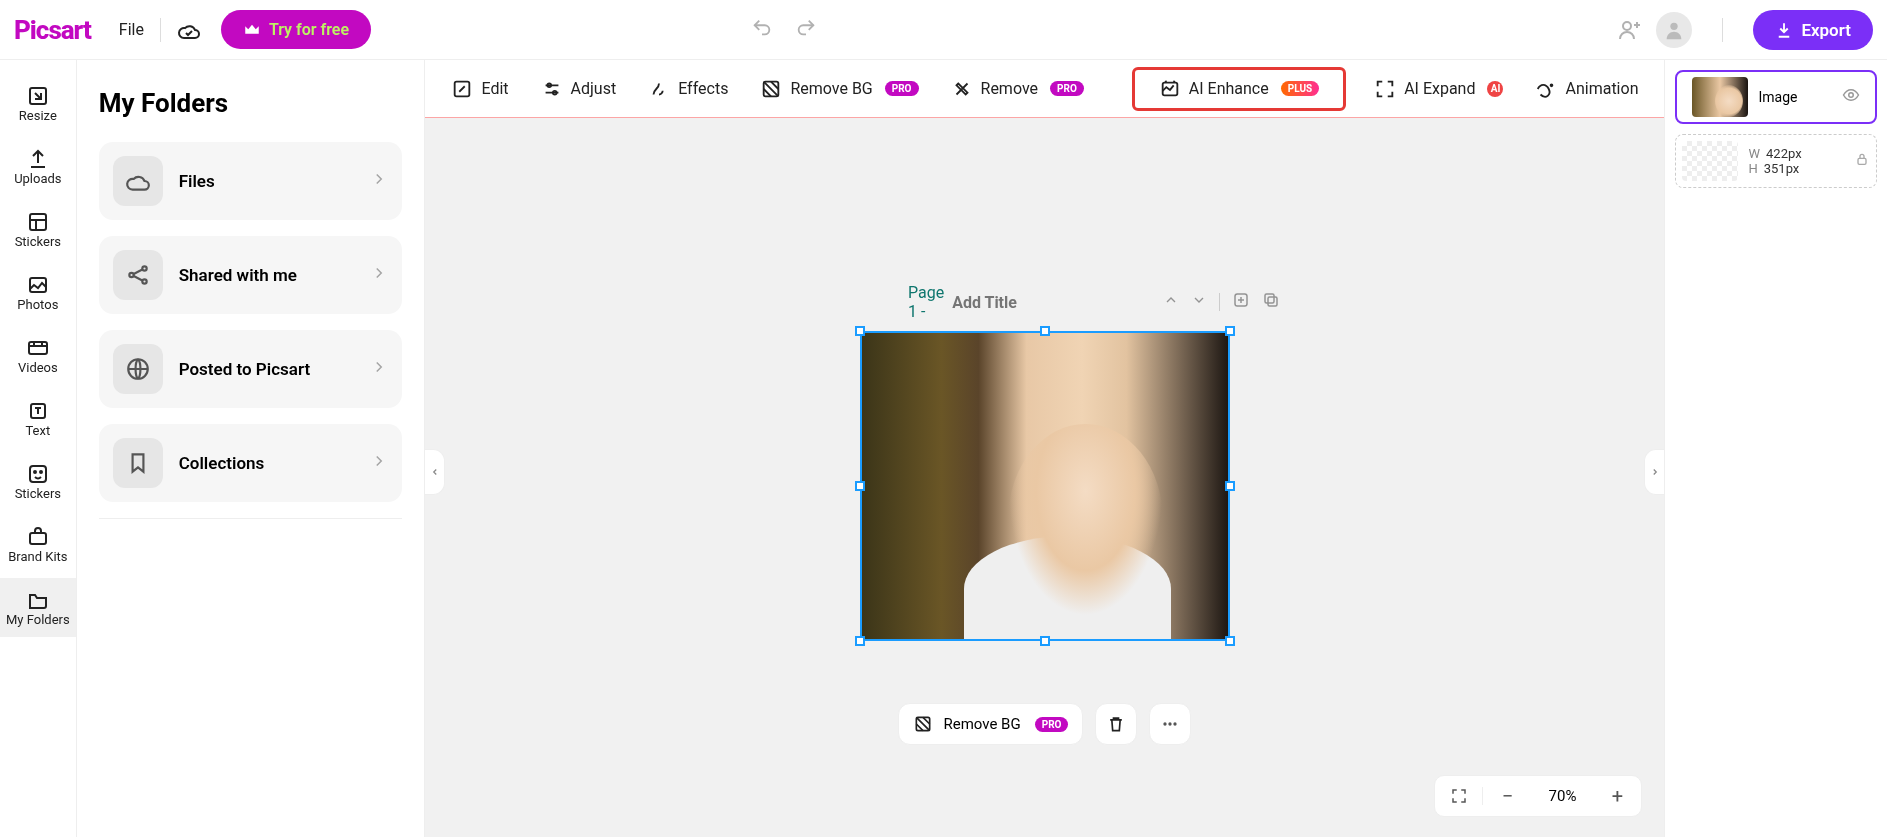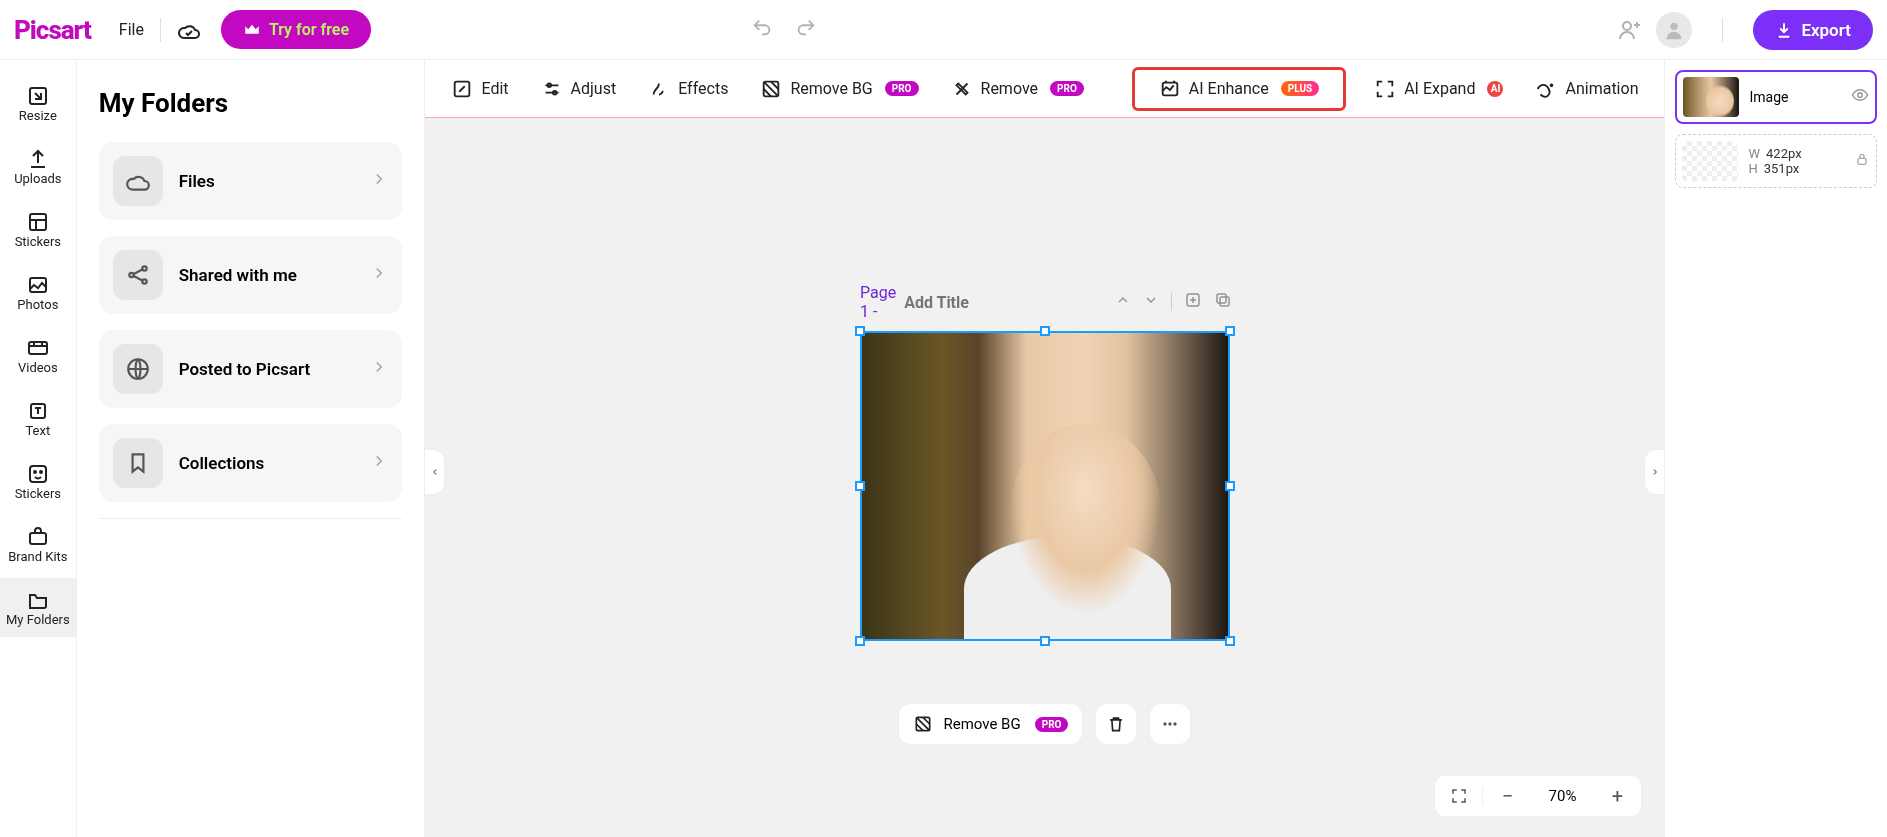--- a/index.html
+++ b/index.html
@@ -34,21 +34,21 @@
 .tool svg{width:22px;height:22px;}
 .badge{font-size:10px;font-weight:700;color:#fff;padding:2px 7px;border-radius:9px;margin-left:4px;}
 .badge.pro{background:#c209c1;}
 .badge.plus{background:linear-gradient(90deg,#ff6a00,#ff2e92);}
 .badge.ai{background:#ef4444;width:16px;height:16px;border-radius:50%;padding:0;display:inline-flex;align-items:center;justify-content:center;font-size:10px;}
 .tool.highlight{border:3px solid #e53935;border-radius:6px;padding:8px 24px;margin-left:20px;}
 .canvas-area{flex:1;background:#f1f1f1;position:relative;display:flex;flex-direction:column;align-items:center;overflow:hidden;}
 .collapse-left{position:absolute;left:0;top:46%;width:20px;height:46px;background:#fff;border:1px solid #eee;border-left:none;border-radius:0 12px 12px 0;display:flex;align-items:center;justify-content:center;cursor:pointer;}
 .collapse-right{position:absolute;right:0;top:46%;width:20px;height:46px;background:#fff;border:1px solid #eee;border-right:none;border-radius:12px 0 0 12px;display:flex;align-items:center;justify-content:center;cursor:pointer;}
 .page-header{width:370px;display:flex;align-items:center;gap:8px;margin-top:165px;margin-bottom:10px;}
-.page-label{color:#6d28d9;font-size:16px;}
+.page-label{color:#0f766e;font-size:16px;margin-left:48px;}
 .title-input{border:none;background:transparent;font-size:16px;color:#6d28d9;outline:none;font-weight:bold;}
 .page-ctrls{margin-left:auto;display:flex;align-items:center;gap:12px;}
 .page-ctrls .div{width:1px;height:18px;background:#ccc;}
 .page-ctrls svg{cursor:pointer;opacity:.6;}
 .canvas-frame{width:370px;height:310px;position:relative;background:#fff;}
 .sel{position:absolute;inset:0;border:2px solid #1a9cff;}
 .handle{position:absolute;width:10px;height:10px;background:#fff;border:2px solid #1a9cff;}
 .h-tl{top:-5px;left:-5px}.h-tr{top:-5px;right:-5px}.h-bl{bottom:-5px;left:-5px}.h-br{bottom:-5px;right:-5px}
 .h-t{top:-5px;left:calc(50% - 5px)}.h-b{bottom:-5px;left:calc(50% - 5px)}.h-l{left:-5px;top:calc(50% - 5px)}.h-r{right:-5px;top:calc(50% - 5px)}
 .photo{position:absolute;inset:0;background:linear-gradient(to right,#3a3418 0%,#6a5626 22%,#5a442a 32%,#e8c8a6 45%,#f0d4b4 60%,#e2c3a0 72%,#1a1410 100%);}
@@ -56,21 +56,21 @@
 .photo-shirt{position:absolute;bottom:0;left:28%;width:56%;height:34%;background:#efefef;border-radius:50% 50% 0 0;}
 .photo-eye1{position:absolute;left:50%;top:44%;width:6px;height:6px;background:#b03030;border-radius:50%;}
 .photo-eye2{position:absolute;left:62%;top:44%;width:6px;height:6px;background:#b03030;border-radius:50%;}
 .float-toolbar{position:absolute;top:585px;display:flex;gap:12px;}
 .float-btn{background:#fff;border:1px solid #eee;border-radius:12px;padding:10px 14px;display:flex;align-items:center;gap:10px;font-size:15px;cursor:pointer;}
 .zoom-bar{position:absolute;bottom:20px;right:22px;display:flex;align-items:center;background:#fff;border:1px solid #eee;border-radius:10px;height:42px;}
 .zoom-seg{width:48px;display:flex;align-items:center;justify-content:center;cursor:pointer;font-size:20px;color:#555;}
 .zoom-val{width:62px;text-align:center;font-size:15px;}
 .zoom-fit{width:48px;border-right:1px solid #eee;display:flex;align-items:center;justify-content:center;cursor:pointer;}
 .right-panel{width:226px;border-left:1px solid #eee;padding:10px;}
-.layer{border:2px solid #7b2ff7;border-radius:8px;padding:6px;display:flex;align-items:center;gap:10px;height:54px;}
+.layer{border:2px solid #7b2ff7;border-radius:8px;padding:15px;display:flex;align-items:center;gap:10px;height:54px;}
 .layer-thumb{width:56px;height:40px;background:linear-gradient(to right,#6a5626,#eac8a4,#1a1410);border-radius:4px;position:relative;overflow:hidden;}
 .layer-thumb::after{content:"";position:absolute;left:40%;top:20%;width:50%;height:80%;background:radial-gradient(circle,#f4dcc4,#eac8a4 60%,transparent 80%);border-radius:50%;}
 .layer-label{font-size:14px;}
 .layer-eye{margin-left:auto;opacity:.6;}
 .bg-layer{border:1px dashed #ccc;border-radius:8px;padding:6px;display:flex;align-items:center;gap:10px;height:54px;margin-top:10px;}
 .bg-thumb{width:56px;height:40px;background:repeating-conic-gradient(#eee 0 25%,#fff 0 50%) 0 0/10px 10px;border-radius:4px;}
 .dim{font-size:13px;color:#333;}
 .dim-k{color:#888;margin-right:6px;}
 .lock{margin-left:auto;opacity:.5;}
 </style>

